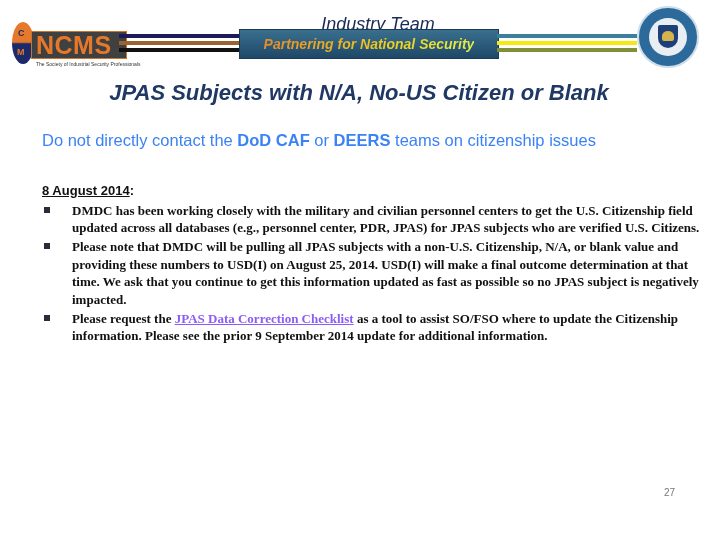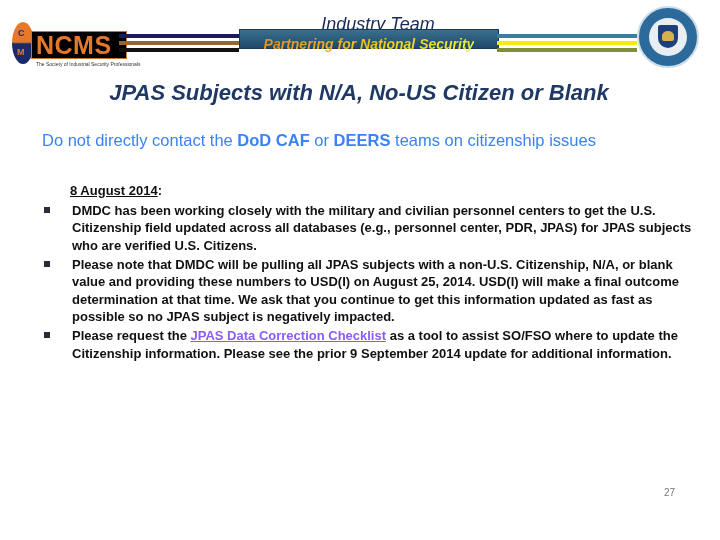--- a/index.html
+++ b/index.html
@@ -9,30 +9,30 @@
     
     .header { position: absolute; left: 0; top: 0; width: 720px; height: 70px; }
     .industry-team { position: absolute; left: 308px; top: 14px; width: 140px; text-align: center;
       font-style: italic; font-size: 18px; color: #1a2a55; }
 
     .logo-ncms { position: absolute; left: 8px; top: 22px; width: 115px; height: 46px; }
     .logo-oval { position: absolute; left: 4px; top: 0; width: 22px; height: 42px; border-radius: 50%;
       background: linear-gradient(to bottom, #e6782a 0%, #e6782a 48%, #1b2a6b 52%, #1b2a6b 100%); }
     .logo-c { position: absolute; left: 10px; top: 6px; font-size: 9px; font-weight: bold; color: #1b2a6b; }
     .logo-m { position: absolute; left: 9px; top: 25px; font-size: 9px; font-weight: bold; color: #e6782a; }
-    .logo-box { position: absolute; left: 23px; top: 9px; width: 96px; height: 28px; background: #000000;
+    .logo-box { position: absolute; left: 23px; top: 9px; width: 96px; height: 28px; background: #404040;
       border: 1px solid #c9752c; color: #e6782a; font-size: 25px; font-weight: bold; line-height: 26px;
       padding-left: 4px; letter-spacing: 0.5px; }
     .logo-tag { position: absolute; left: 28px; top: 39px; font-size: 5px; color: #333; white-space: nowrap; }
 
     .stripes-left { position: absolute; left: 119px; top: 34px; width: 120px; height: 20px; }
     .stripes-right { position: absolute; left: 497px; top: 34px; width: 140px; height: 20px; }
     .stripe { position: absolute; left: 0; width: 100%; height: 4px; }
 
-    .banner { position: absolute; left: 239px; top: 29px; width: 260px; height: 20px;
+    .banner { position: absolute; left: 239px; top: 29px; width: 260px; height: 30px;
       background: linear-gradient(to bottom, #3a6f8e, #1f4868); border: 1px solid #1a3a55;
       text-align: center; line-height: 29px; font-size: 14px; font-weight: bold; font-style: italic; }
     .banner-text { background: linear-gradient(to right, #e88a2a, #f2cf1a 60%, #e7f04a);
       -webkit-background-clip: text; background-clip: text; color: transparent; }
 
     .seal { position: absolute; left: 637px; top: 6px; width: 62px; height: 62px; border-radius: 50%;
       background: #2b6a9a; border: 2px solid #cfdde8; }
     .seal-inner { position: absolute; left: 10px; top: 10px; width: 38px; height: 38px; border-radius: 50%;
       background: #e8eef2; }
     .seal-shield { position: absolute; left: 9px; top: 7px; width: 20px; height: 23px; background: #1d3f7a;
@@ -43,24 +43,24 @@
     
     .title { position: absolute; left: 0; top: 80px; width: 718px; text-align: center;
       font-size: 22px; font-weight: bold; font-style: italic; color: #1f3864; }
 
     .subtitle { position: absolute; left: 42px; top: 131px; font-size: 16.5px; color: #3b82f6; white-space: nowrap; }
     .subtitle b { font-weight: bold; }
 
     
     .content { position: absolute; left: 42px; top: 182px; width: 660px; font-size: 13px; line-height: 17.5px;
       font-weight: bold; color: #111; }
-    .date-line { margin-bottom: 2px; margin-left: 28px; }
+    .date-line { margin-bottom: 2px; }
     .date-line u { text-decoration: underline; }
     .bullets { list-style: none; }
-    .bullets li { position: relative; padding-left: 30px; margin-bottom: 1.5px; }
+    .bullets li { position: relative; padding-left: 30px; margin-bottom: 1.5px; font-family: Liberation Serif, serif; }
     .bullet-mark { position: absolute; left: 2px; top: 5px; width: 6px; height: 6px; background: #2b2b3a; }
     .link { color: #8b5cf6; text-decoration: underline; cursor: pointer; }
 
     .page-number { position: absolute; left: 664px; top: 487px; font-size: 10px; color: #777; }
   </style>
 </head>
 <body>
 
 <div class="header">
   <div class="logo-ncms">

